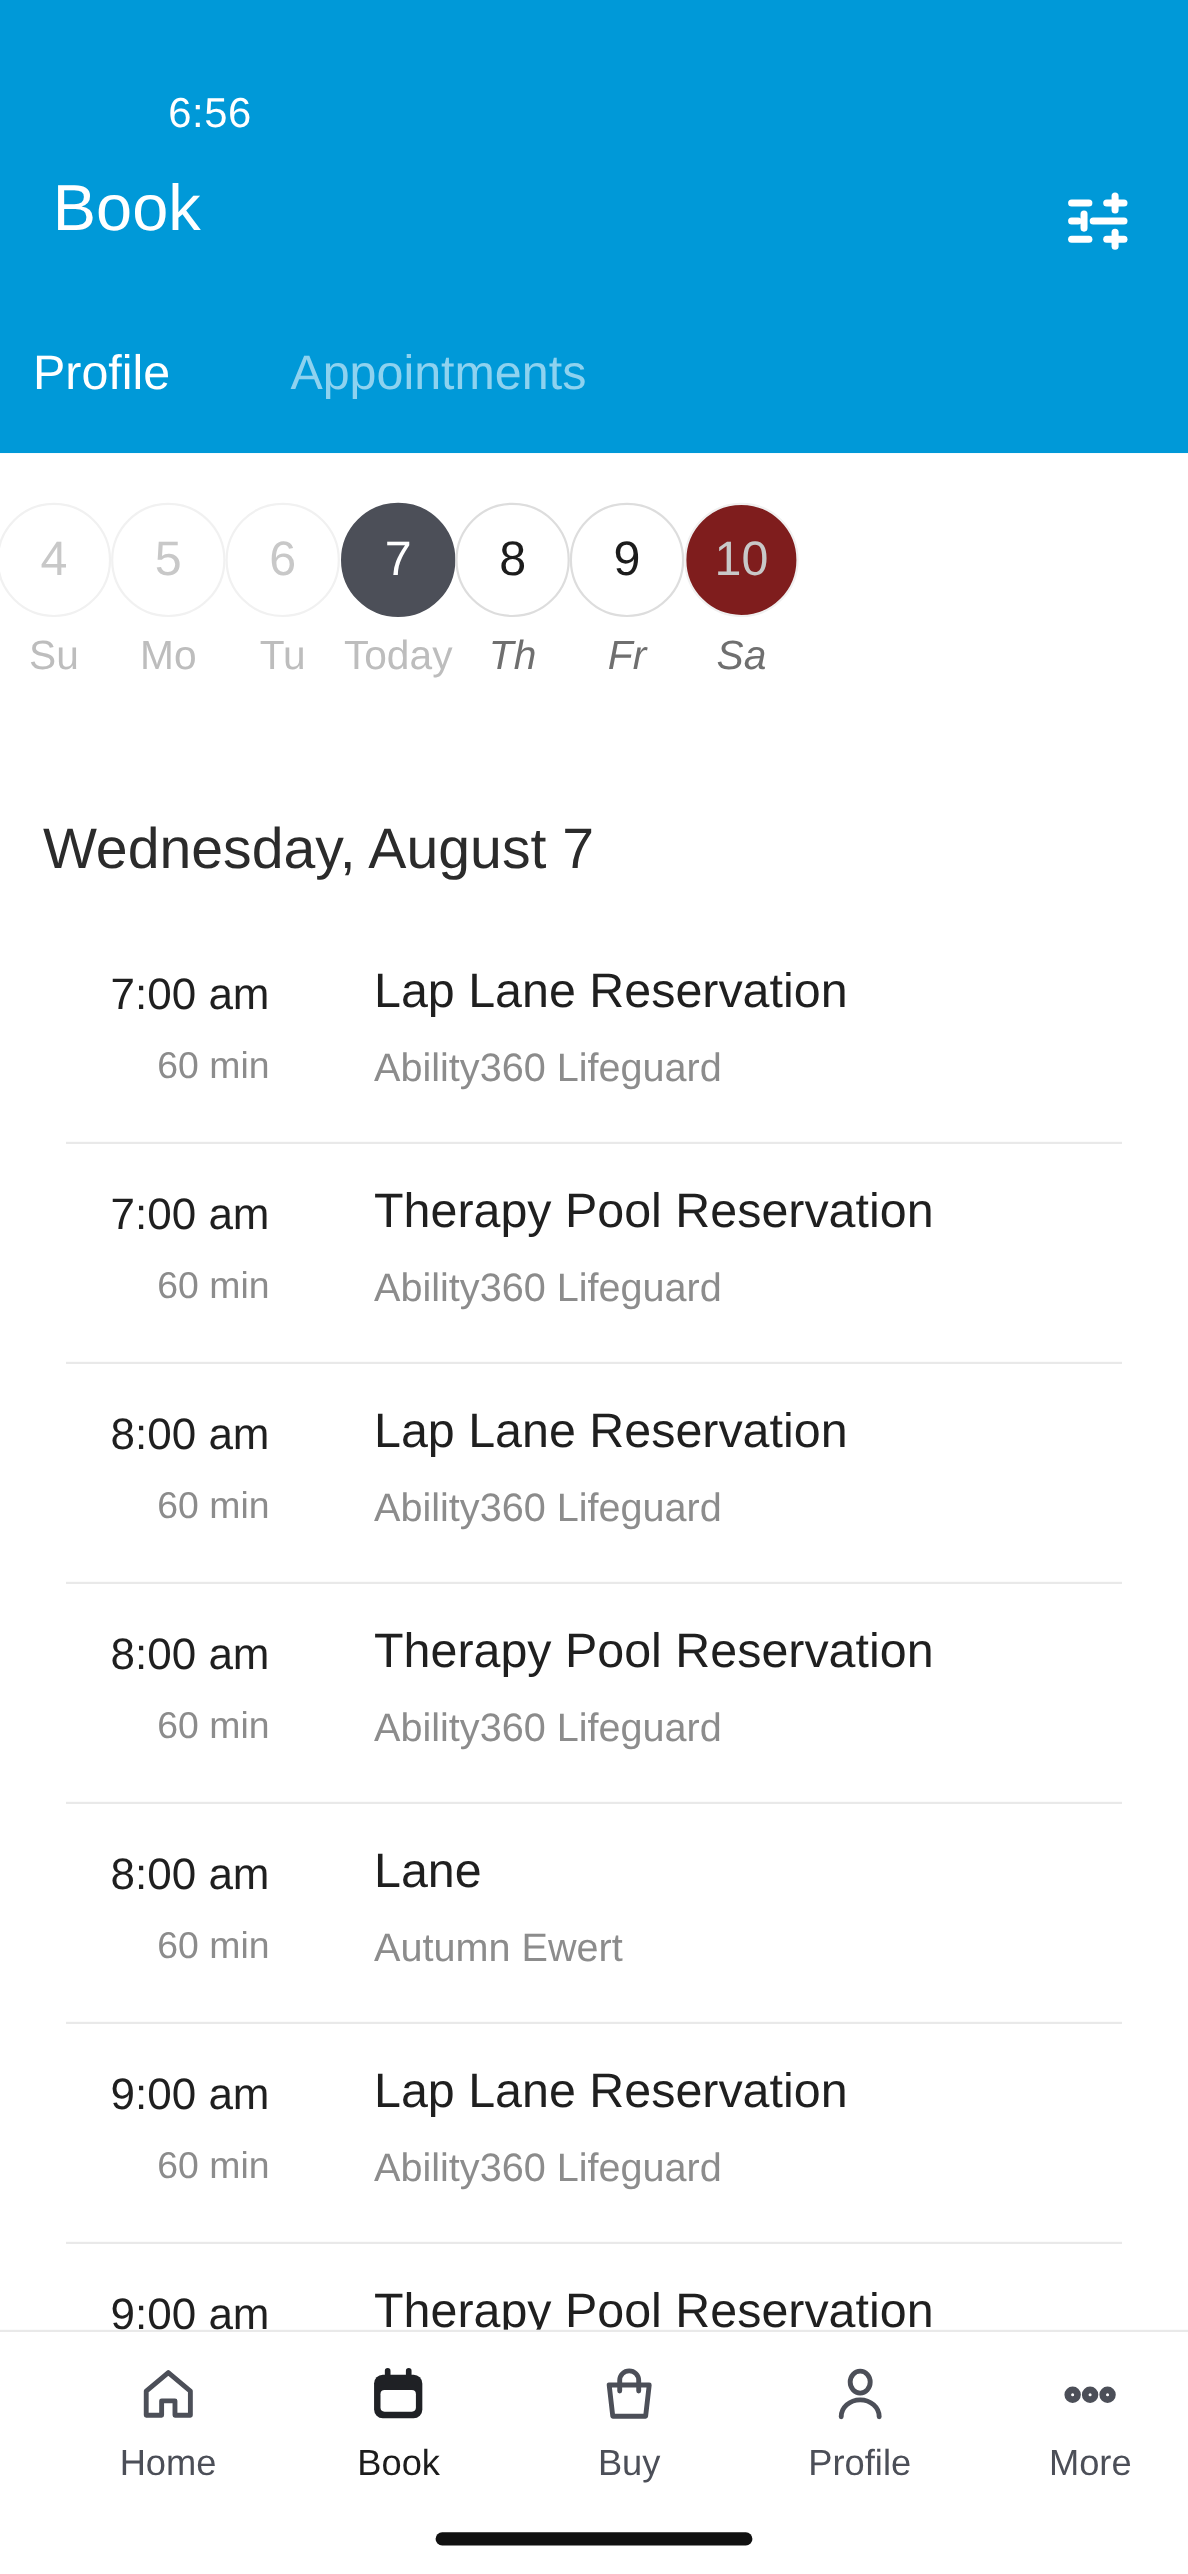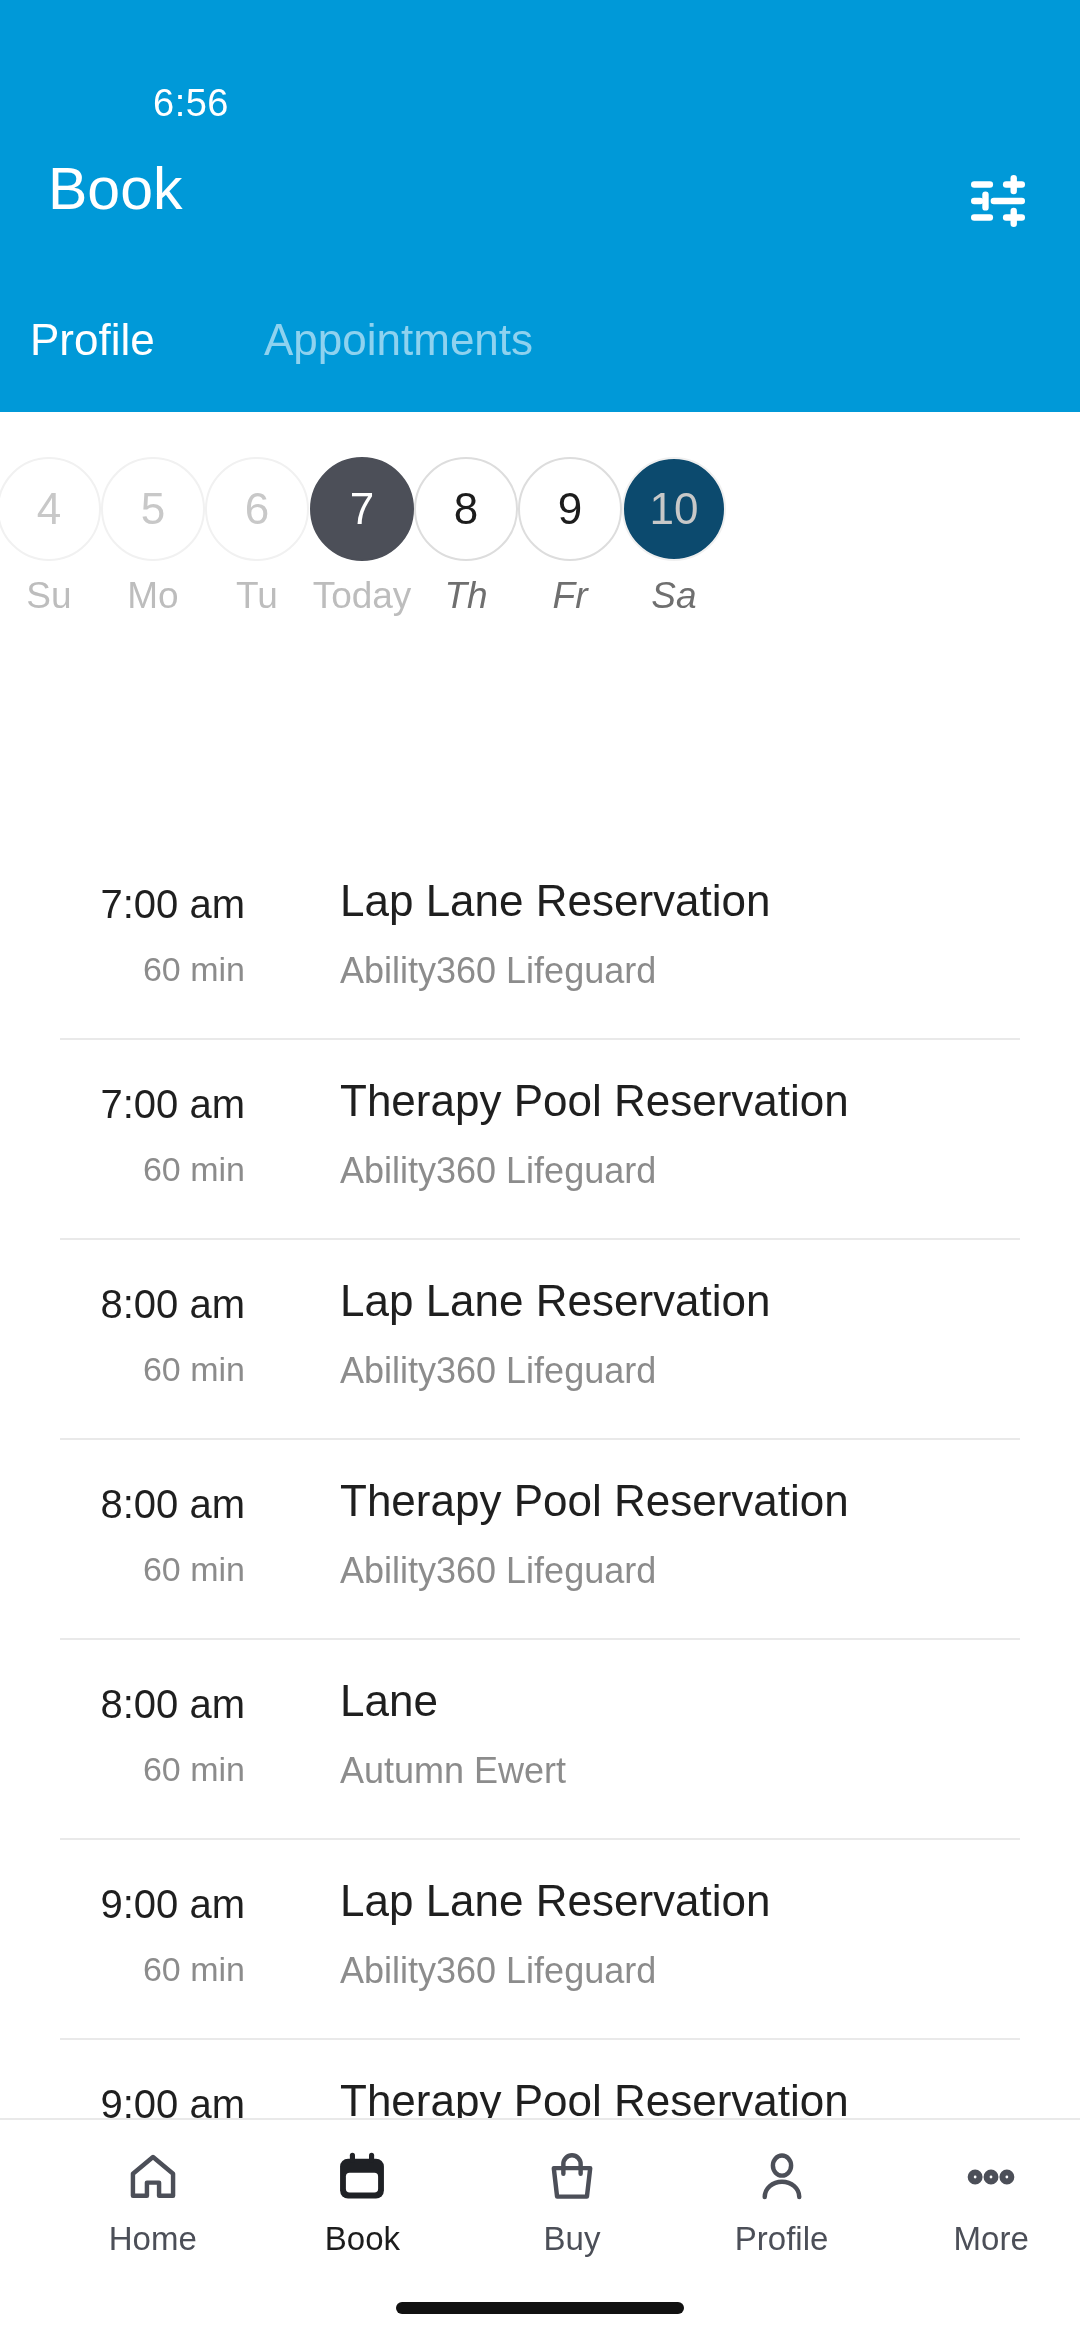--- a/index.html
+++ b/index.html
@@ -56,21 +56,21 @@
   }
   .daycircle {
     width:104px; height:104px; border-radius:52px;
     display:flex; align-items:center; justify-content:center;
     font-size:44px; font-weight:400;
     border:2px solid transparent;
   }
   .daycircle.disabled { border-color:#f1f1f1; color:#c8c8c8; background:#fff; }
   .daycircle.selected  { background:#4c4f58; color:#ffffff; border-color:#4c4f58; }
   .daycircle.active    { border-color:#dddddd; color:#1c1c1c; background:#fff; }
-  .daycircle.filled    { background:#0c4a6e; color:#c8c8c8; border-color:#f0f0f0; }
+  .daycircle.filled    { background:#7f1d1d; color:#c8c8c8; border-color:#f0f0f0; }
   .daylabel {
     margin-top:14px; font-size:37px; font-weight:400; letter-spacing:0px;
   }
   .daylabel.dim  { color:#bdbdbd; }
   .daylabel.dark { color:#6f6f6f;font-style:italic; }
 
   
   .date-heading {
     position:absolute; top:742px; left:39px;
     font-size:52px; color:#2b2b2b; font-weight:400; letter-spacing:0px;
@@ -192,20 +192,21 @@
       <div class="daycircle active">9</div>
       <div class="daylabel dark">Fr</div>
     </div>
 
     <div class="dayitem" style="left:622px;">
       <div class="daycircle filled">10</div>
       <div class="daylabel dark">Sa</div>
     </div>
   </div>
 
+  <div class="date-heading">Wednesday, August 7</div>
 
   <div class="list">
 
     <div class="row first">
 
       <div class="row-time">7:00 am</div>
       <div class="row-dur">60 min</div>
       <div class="row-title">Lap Lane Reservation</div>
       <div class="row-sub">Ability360 Lifeguard</div>
     </div>

